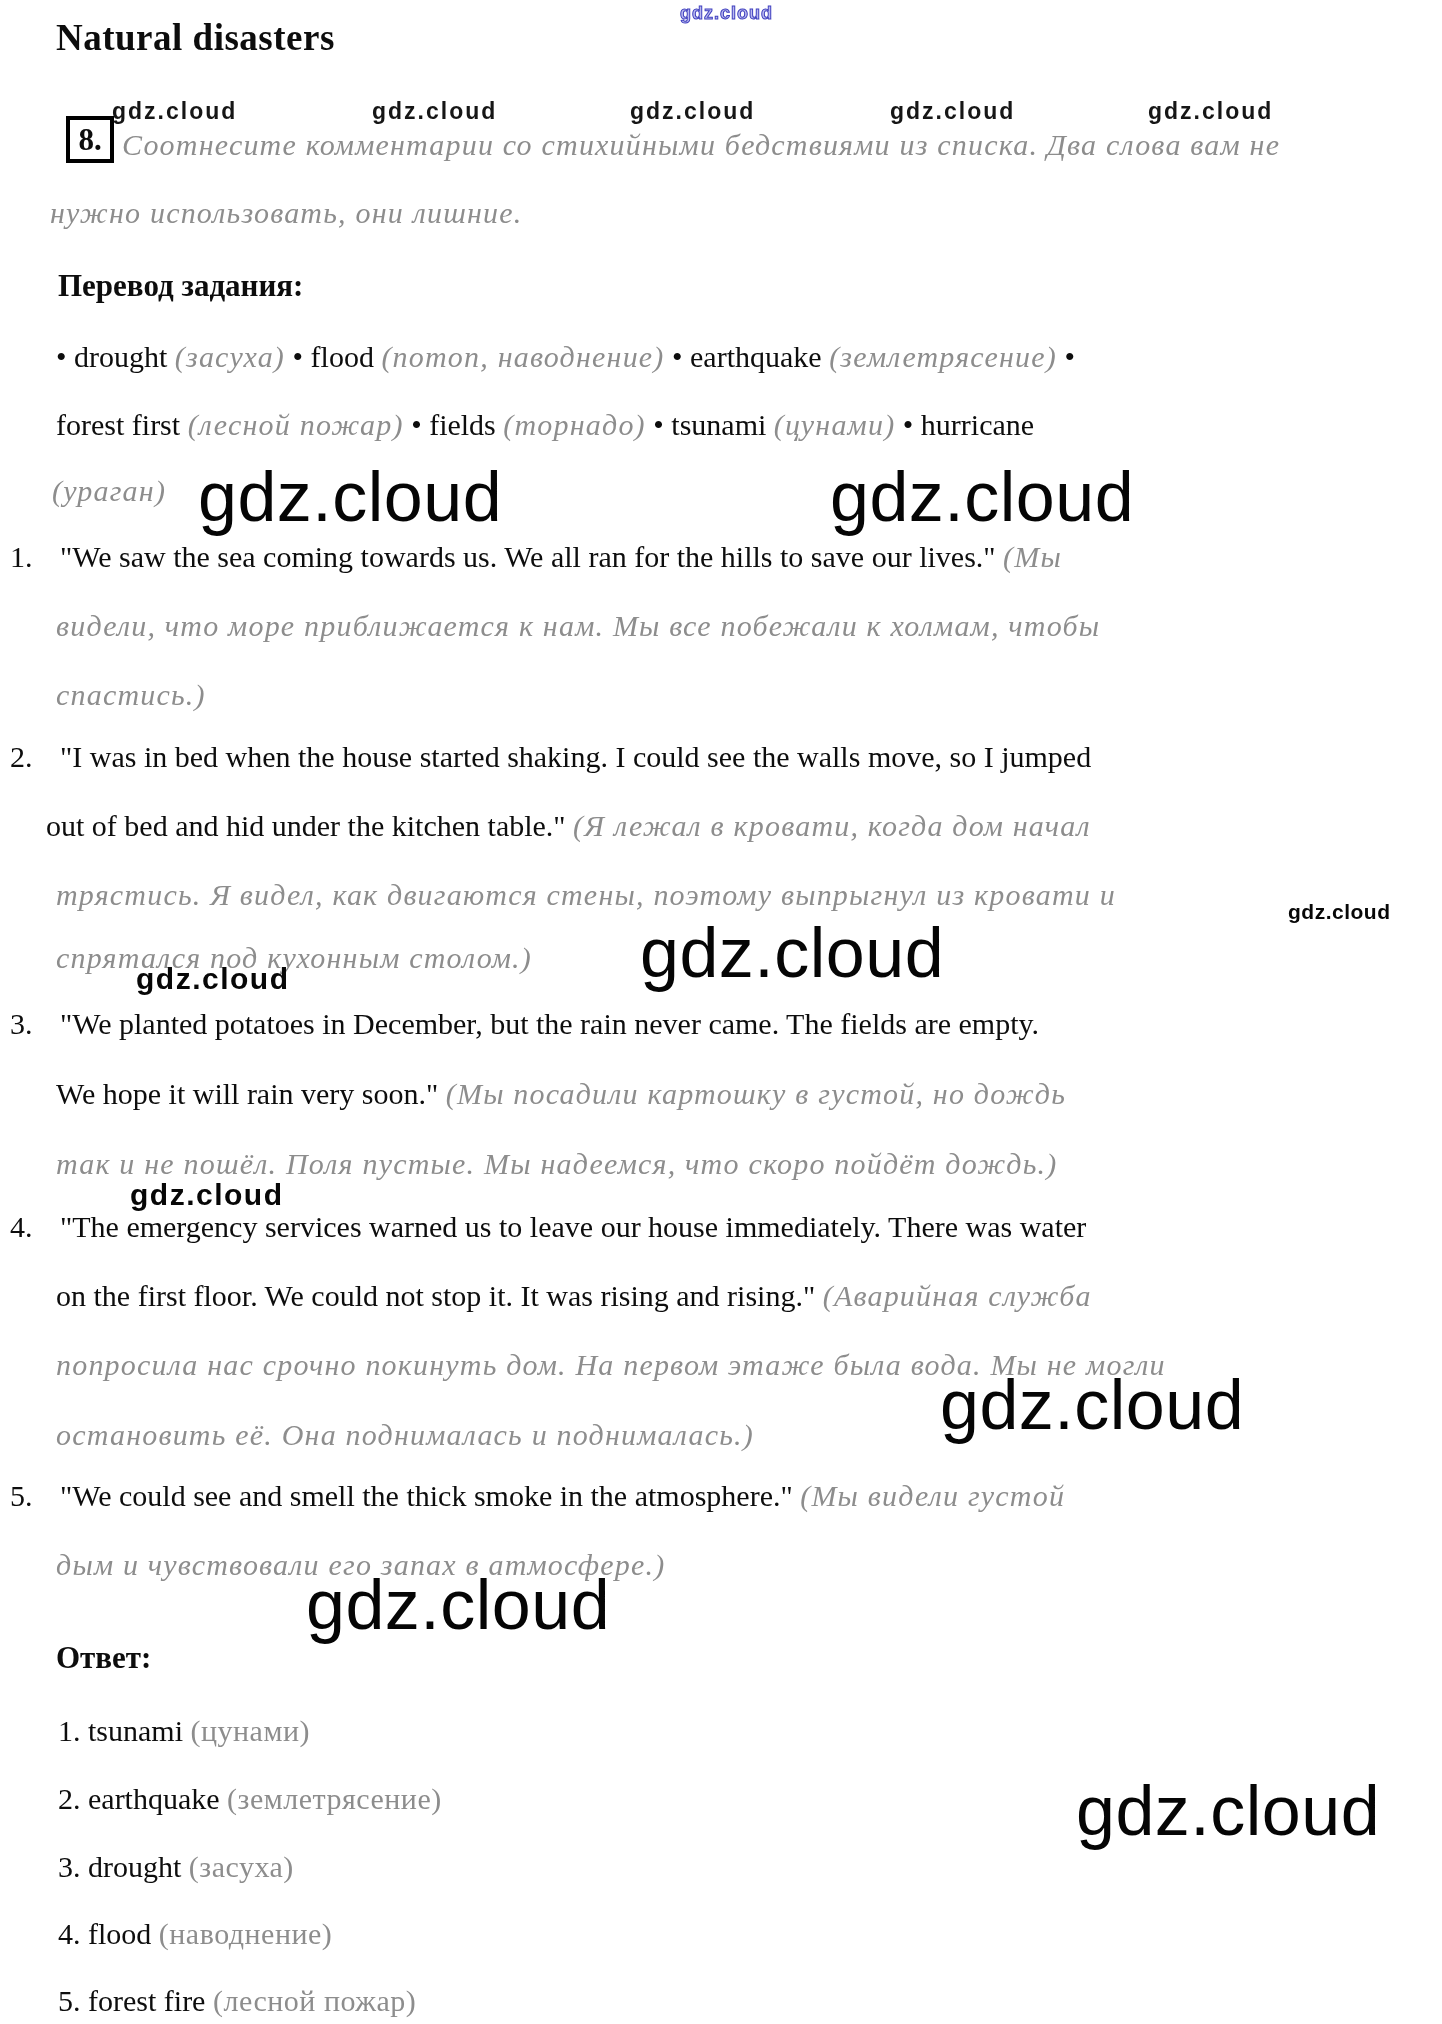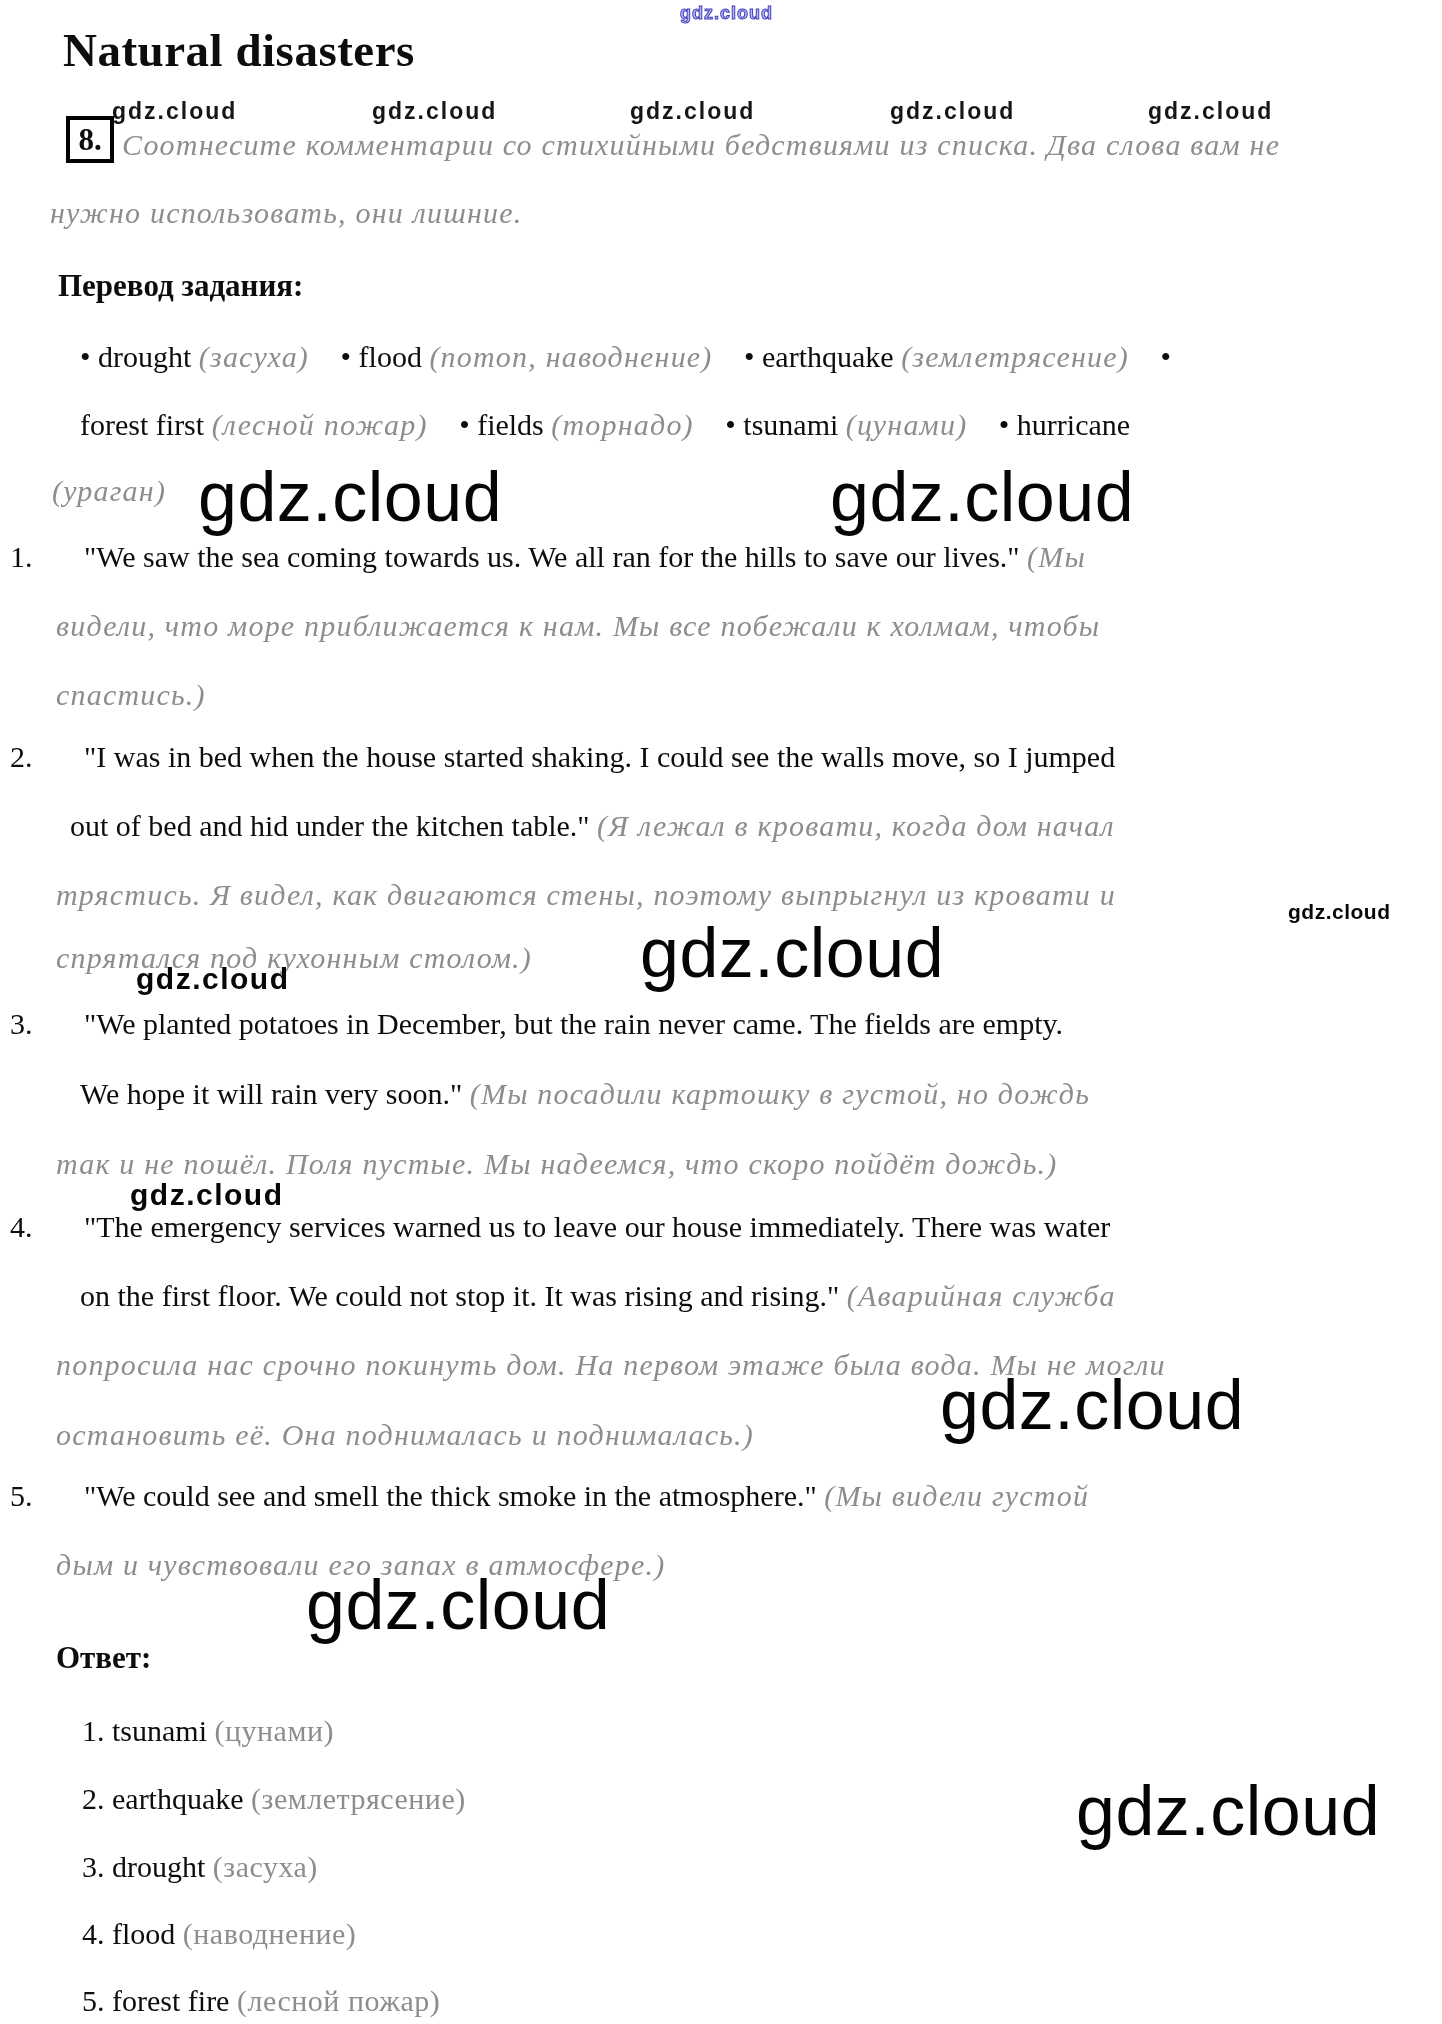--- a/index.html
+++ b/index.html
@@ -12,36 +12,36 @@
   }
   html,body{margin:0;padding:0;background:var(--background);}
   .page{
     position:relative;
     width:1442px;height:2024px;
     background:var(--background);
     font-family:"Liberation Serif",serif;
     overflow:hidden;
   }
   .h1{
-    position:absolute;left:56px;top:16px;margin:7px;
-    font-size:47px;font-weight:bold;color:var(--text);
+    position:absolute;left:56px;top:16px;margin:0;
+    font-size:37px;font-weight:bold;color:var(--text);
     font-family:"Liberation Serif",serif;letter-spacing:0.5px;
   }
   .task-box{
     position:absolute;left:66px;top:116px;width:48px;height:47px;
     border:4px solid var(--border);box-sizing:border-box;
     display:flex;align-items:center;justify-content:center;
     font-weight:bold;font-size:31px;color:var(--text);
     background:var(--background);
   }
   .line{
     position:absolute;white-space:nowrap;line-height:1.15;
     font-size:30px;color:var(--text);
   }
-  .s-en{color:var(--text);margin-left:24px;}
+  .s-en{color:var(--text);}
   .s-ru{color:var(--translation);font-style:italic;letter-spacing:1.2px;}
   .s-ru2{color:var(--translation);letter-spacing:0.5px;}
   .s-b{font-weight:bold;font-size:31px;color:var(--text);}
   .s-num{display:inline-block;width:50px;color:var(--text);}
   .wm{
     position:absolute;white-space:nowrap;line-height:1;
     font-family:"Liberation Sans",sans-serif;color:var(--watermark);
   }
   .wm-outline{
     font-size:18px;font-weight:bold;letter-spacing:1px;

